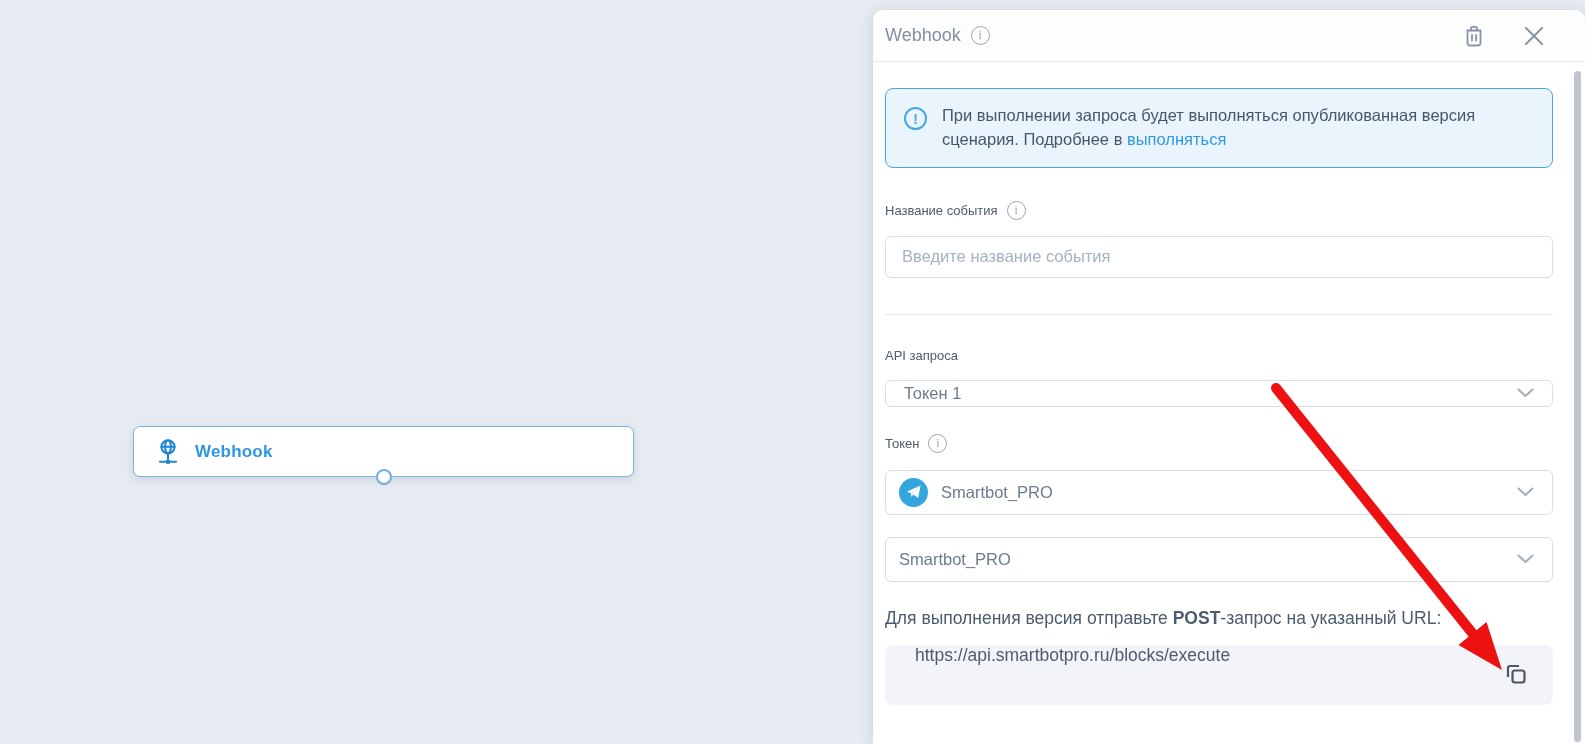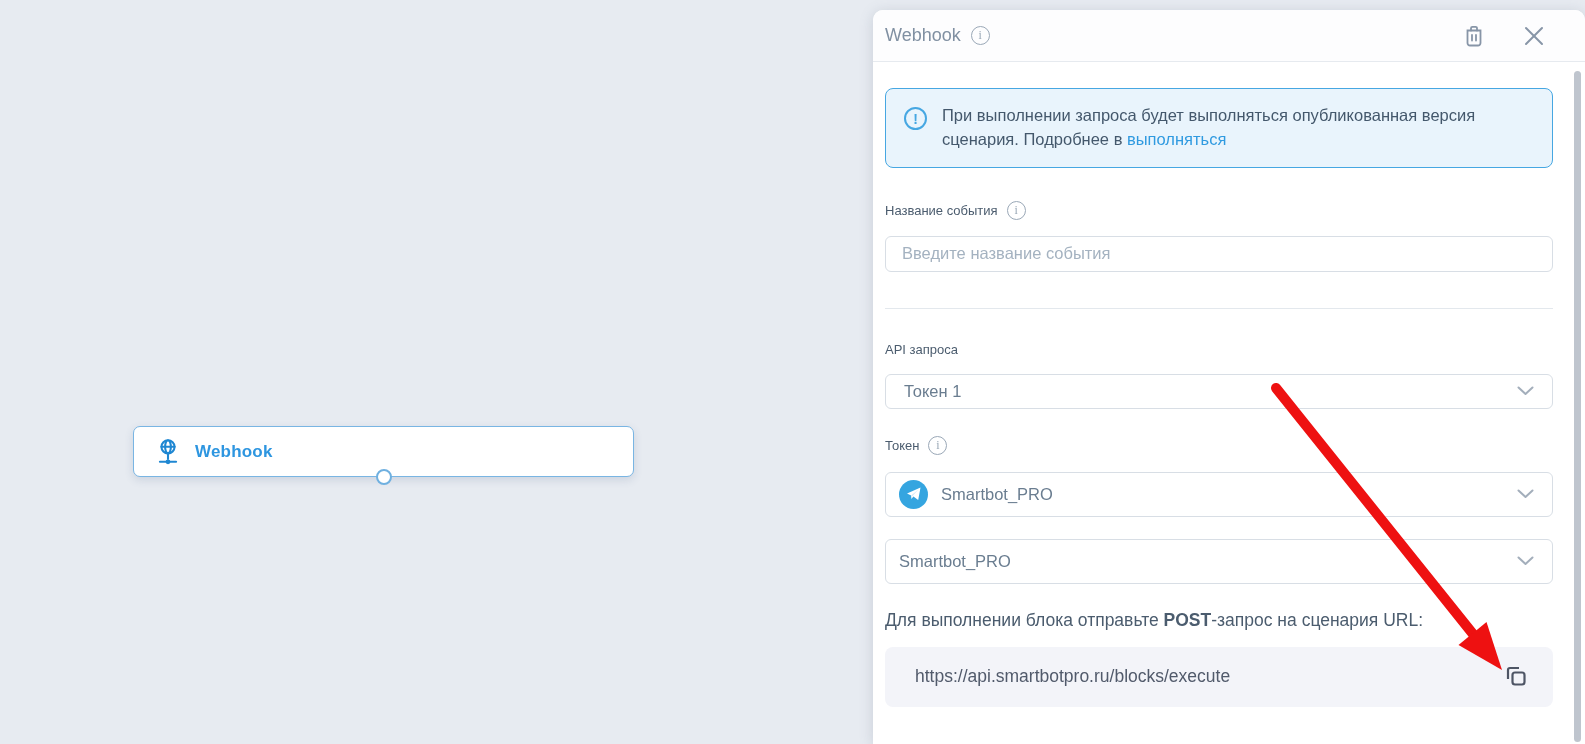--- a/index.html
+++ b/index.html
@@ -94,31 +94,31 @@
   }
   .alert-text a { color: #2f9ae0; text-decoration: none; cursor: pointer; }
 
   .field-label-row {
     display: flex; align-items: center; gap: 9px;
     margin-top: 33px;
   }
   .field-label { color: #4b5c6e; font-size: 13px; font-weight: 500; }
 
   .text-input {
-    margin-top: 16px; width: 100%; height: 36px;
+    margin-top: 16px; width: 100%; height: 42px;
     border: 1px solid #d8dee5; border-radius: 6px;
     padding: 0 16px; font-size: 16.5px; color: #4c1d95;
     font-family: inherit; outline: none; background: #fff;
   }
   .text-input::placeholder { color: #a4b2c0; }
 
   .divider { border: none; border-top: 1px solid #e3e8ed; margin-top: 36px; }
 
   .select {
-    margin-top: 17px; width: 100%; height: 35px;
+    margin-top: 17px; width: 100%; height: 27px;
     border: 1px solid #d8dee5; border-radius: 6px;
     padding: 0 18px; background: #fff;
     display: flex; align-items: center; gap: 13px;
     cursor: pointer;
   }
   .select.tall { height: 45px; padding-left: 13px; }
   .select-value { color: #6a7d90; font-size: 16.5px; flex: 1; }
   .chevron { flex: 0 0 auto; }
 
   .tg-badge {
@@ -129,21 +129,21 @@
 
   .post-instruction {
     margin-top: 26px;
     color: #4b5c6e; font-size: 17.5px;
   }
   .post-instruction b { font-weight: 700; margin-top: 20px; }
 
   .url-box {
     margin-top: 16px; height: 60px;
     background: #f3f4f9; border-radius: 8px;
-    display: flex; align-items: center; justify-content: space-between;
+    display: flex; justify-content: space-between;
     padding: 0 22px 0 30px;
   }
   .url-text { color: #515a6b; font-size: 17.5px; }
   .copy-btn {
     background: none; border: none; cursor: pointer;
     display: flex; align-items: center; justify-content: center; padding: 2px;
   }
 
   
   .scrollbar-track {
@@ -258,21 +258,21 @@
 
     <div class="select tall" style="margin-top:22px">
       <span class="select-value">Smartbot_PRO</span>
       <span class="chevron" style="display:flex">
         <svg width="17" height="10" viewBox="0 0 17 10" fill="none" stroke="#a3aebb" stroke-width="2" stroke-linecap="round" stroke-linejoin="round">
           <polyline points="1.5,1.5 8.5,8 15.5,1.5"></polyline>
         </svg>
       </span>
     </div>
 
-    <p class="post-instruction"><span>Для выполнении блока отправьте </span><b>POST</b><span>-запрос на сценария URL:</span></p>
+    <p class="post-instruction"><span>Для выполнения версия отправьте </span><b>POST</b><span>-запрос на указанный URL:</span></p>
 
     <div class="url-box">
       <span class="url-text">https://api.smartbotpro.ru/blocks/execute</span>
       <button class="copy-btn">
         <span style="display:flex">
           <svg width="26" height="28" viewBox="0 0 26 28" fill="none" stroke="#4e5565" stroke-width="2.2" stroke-linejoin="round">
             <path d="M16 5 H7 a2 2 0 0 0 -2 2 v9"></path>
             <rect x="9.5" y="9.5" width="12" height="12" rx="2.5" fill="#f3f4f9"></rect>
           </svg>
         </span>

